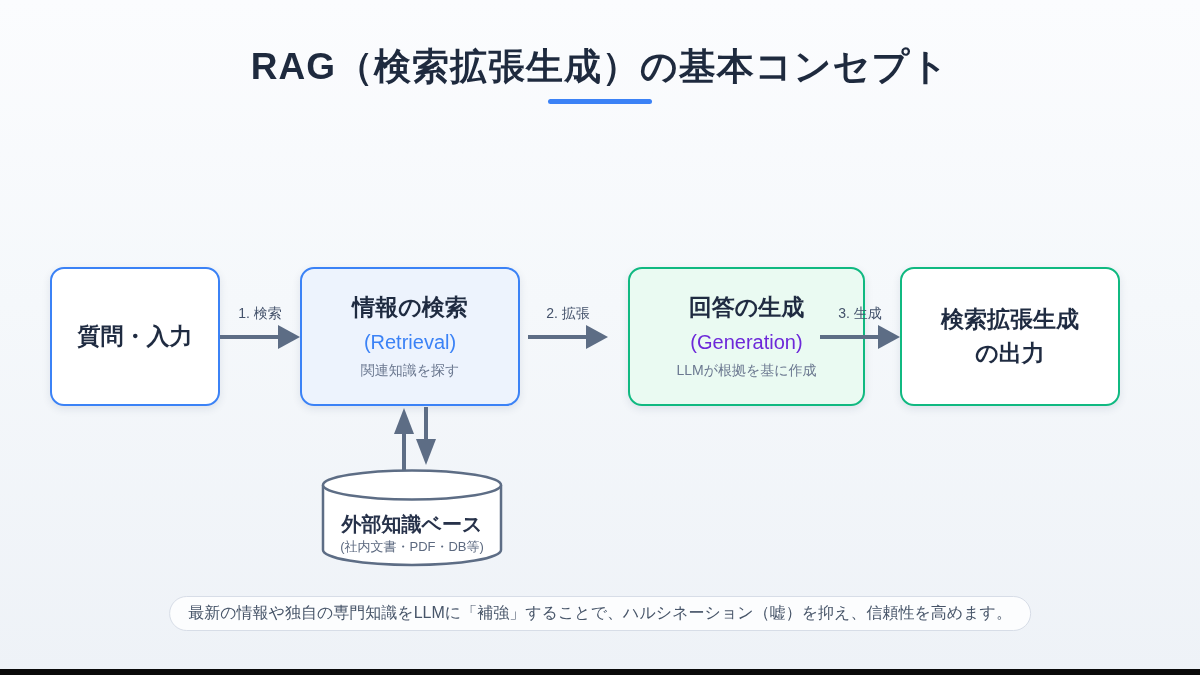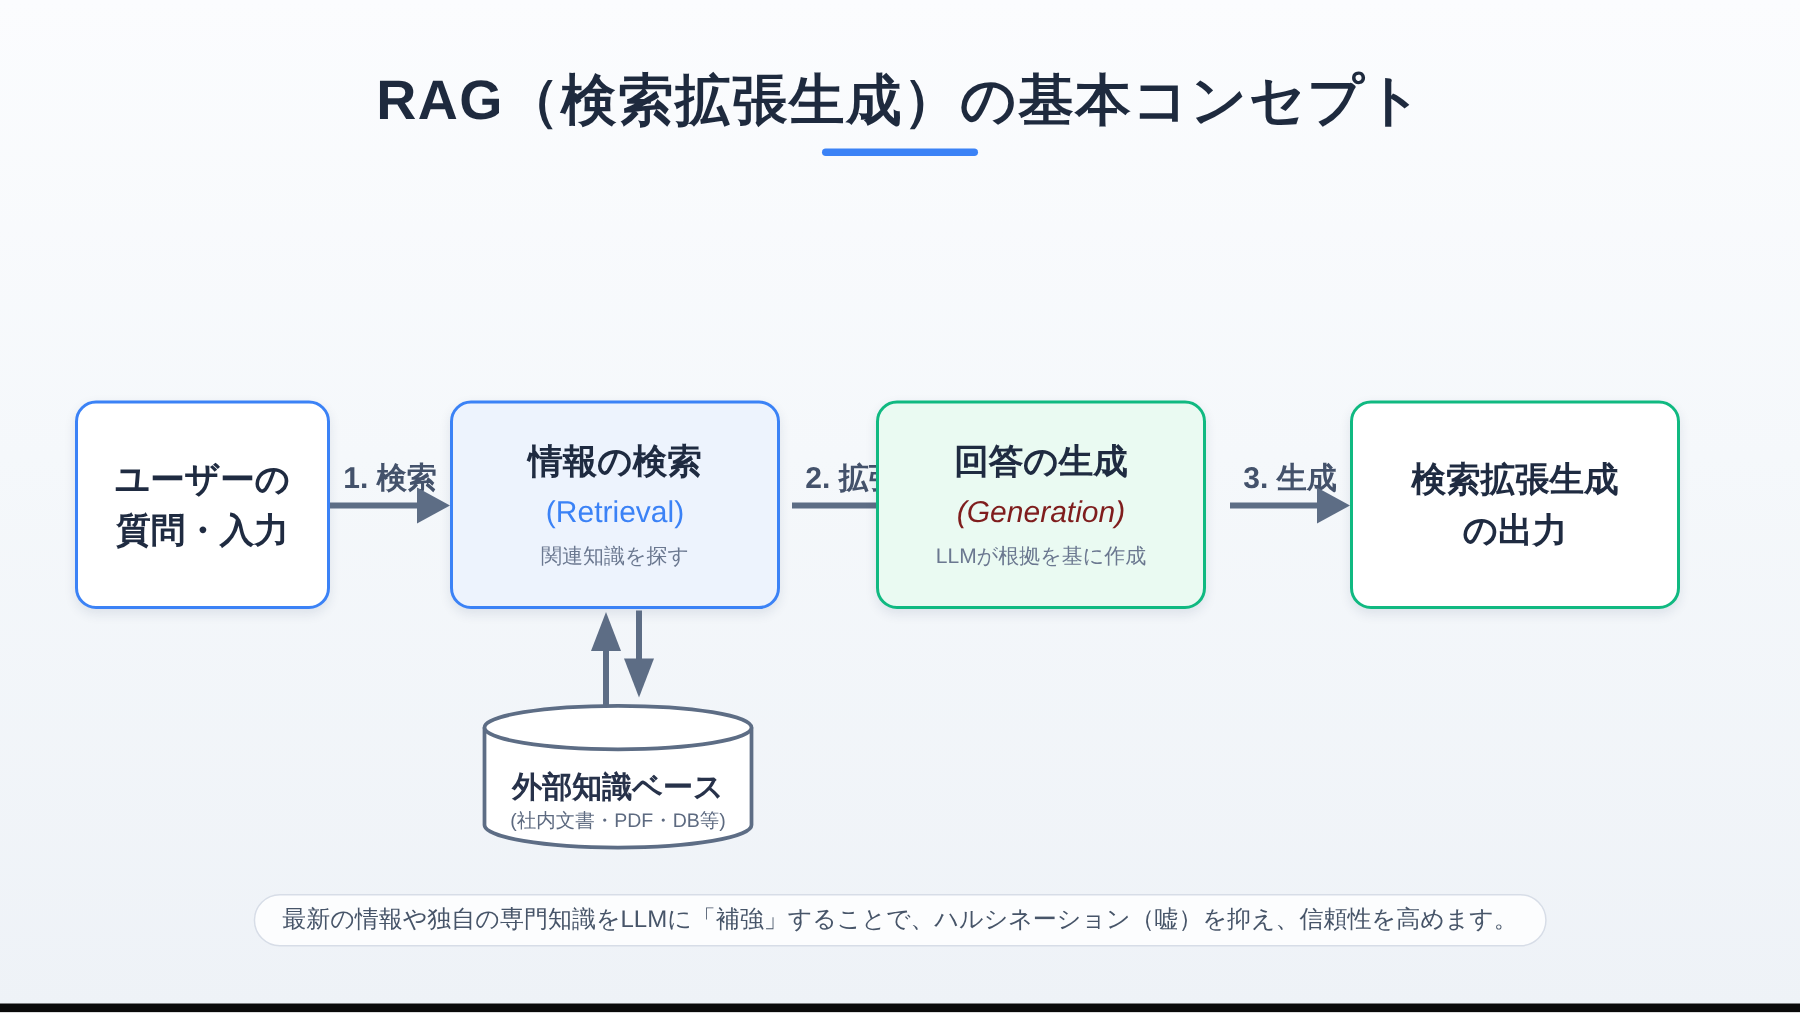--- a/index.html
+++ b/index.html
@@ -53,58 +53,58 @@
     border-radius: 14px;
     box-shadow: 0 3px 8px rgba(30, 50, 90, 0.10);
     display: flex;
     flex-direction: column;
     align-items: center;
     justify-content: center;
     text-align: center;
   }
   .box-1 { left: 50px;  width: 170px; background: #ffffff; border: 2.5px solid #3b82f6; }
   .box-2 { left: 300px; width: 220px; background: #edf3fd; border: 2.5px solid #3b82f6; }
-  .box-3 { left: 584px; width: 220px; background: #eafaf2; border: 2.5px solid #10b981; }
+  .box-3 { left: 628px; width: 237px; background: #eafaf2; border: 2.5px solid #10b981; }
   .box-4 { left: 900px; width: 220px; background: #ffffff; border: 2.5px solid #10b981; }
 
   .box-line {
     font-size: 23px;
     font-weight: 800;
     color: #1f2b41;
     line-height: 1.45;
   }
   .box-title {
     font-size: 23px;
     font-weight: 800;
     color: #1f2b41;
     line-height: 1.2;
   }
   .box-sub {
     margin-top: 9px;
     font-size: 20px;
     line-height: 1.2;
   }
   .box-sub.blue  { color: #3b82f6; }
-  .box-sub.green { color: #7f1d1d; font-style: italic; }
+  .box-sub.green { color: #6d28d9; }
   .box-desc {
     margin-top: 8px;
     font-size: 14px;
     color: #6b7890;
     line-height: 1.2;
     text-align: right;
   }
 
   
   .h-arrow { position: absolute; top: 300px; width: 80px; height: 60px; }
   .h-arrow .label {
     position: absolute;
     top: 5px; left: 0; width: 100%;
     text-align: center;
-    font-size: 20px;
-    font-weight: 700;
+    font-size: 14px;
+    font-weight: 400;
     color: #44526b;
   }
   .h-arrow .shaft {
     position: absolute;
     top: 35px; left: 0;
     width: 61px; height: 4px;
     background: #5d6d85;
   }
   .h-arrow .head {
     position: absolute;
@@ -183,21 +183,20 @@
 </style>
 </head>
 <body>
 
 <div class="stage">
 
   <h1 class="title">RAG（検索拡張生成）の基本コンセプト</h1>
   <div class="title-underline"></div>
 
   <div class="box box-1">
-    <div class="box-line">ユーザーの</div>
     <div class="box-line">質問・入力</div>
   </div>
 
   <div class="h-arrow h-arrow-1">
     <div class="label">1. 検索</div>
     <div class="shaft"></div>
     <div class="head"></div>
   </div>
 
   <div class="box box-2">

